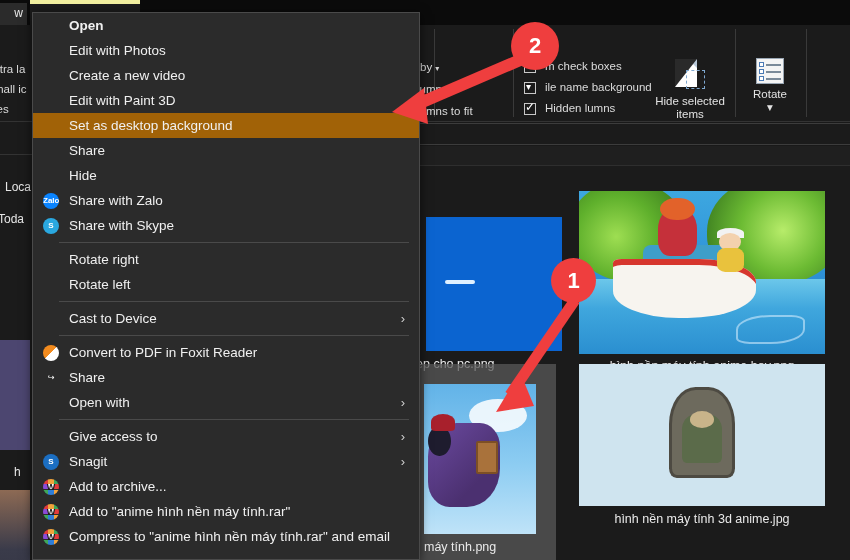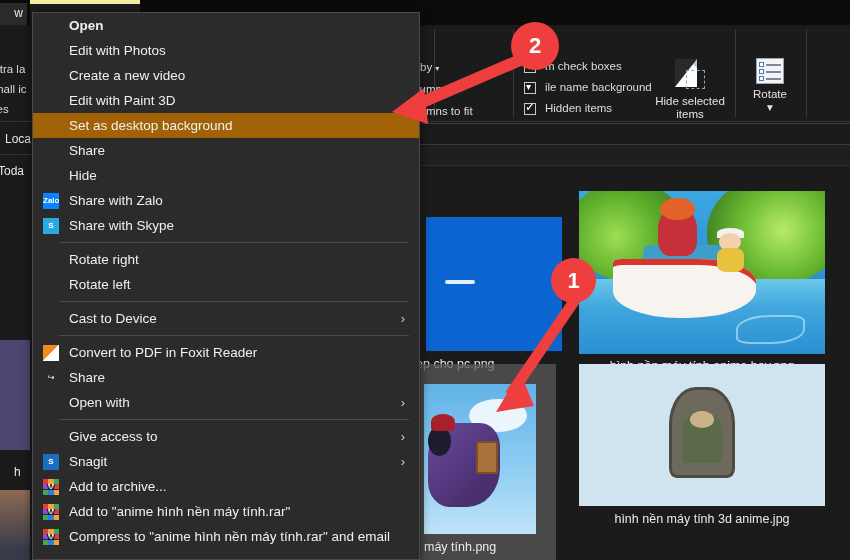--- a/index.html
+++ b/index.html
@@ -92,21 +92,21 @@
   .icon-options .line {
     position: absolute; left: 10px; height: 2px; background: #7a8a99; width: 15px;
   }
   .icon-options .box {
     position: absolute; left: 3px; width: 5px; height: 5px;
     background: #ffffff; border: 1px solid #4a7ab5;
   }
 
   
   .leftcol { position: absolute; left: 0; top: 122px; width: 34px; height: 438px; background: #1b1b1b; }
-  .left-text { position: absolute; font-size: 12px; color: #e6e6e6; white-space: nowrap; }
+  .left-text { position: absolute; font-size: 12px; color: #e6e6e6; white-space: nowrap; margin-top: 48px; }
   .hline { position: absolute; background: #333; height: 1px; }
 
   
   .addrbar {
     position: absolute; left: 34px; top: 123px; width: 816px; height: 22px;
     background: #1b1b1b; border-top: 1px solid #3c3c3c; border-bottom: 1px solid #3c3c3c;
   }
   .colhdr {
     position: absolute; left: 34px; top: 146px; width: 816px; height: 20px;
     background: #1f1f1f; border-bottom: 1px solid #2e2e2e;
@@ -240,21 +240,21 @@
     position: relative; height: 25px; line-height: 25px;
     font-size: 13.5px; color: #f0f0f0; padding-left: 36px; white-space: nowrap;
   }
   .mi.bold { font-weight: bold; }
   .mi.hl { background: #a16207; }
   .mi .arrow {
     position: absolute; right: 14px; top: 0; font-size: 13px; color: #cfcfcf;
   }
   .mi .mico {
     position: absolute; left: 10px; top: 5px; width: 16px; height: 16px;
-    border-radius: 0; font-size: 8px; line-height: 16px; text-align: center;
+    border-radius: 8px; font-size: 8px; line-height: 16px; text-align: center;
     color: #fff; overflow: hidden;
   }
   .msep { height: 1px; background: #4a4a4a; margin: 4px 10px 4px 26px; }
 
   .ico-zalo { background: #0a84ff; border-radius: 50%; font-size: 6px; font-weight: bold; }
   .ico-skype { background: #2aa8e0; border-radius: 50%; font-size: 10px; font-weight: bold; }
   .ico-foxit { background: linear-gradient(135deg,#f28b1e 50%, #ffffff 50%); }
   .ico-share { background: transparent; color: #e6e6e6; font-size: 14px; line-height: 16px; }
   .ico-snagit { background: #1b6ec2; font-size: 11px; font-weight: bold; }
   .ico-winrar {
@@ -313,21 +313,21 @@
 
       <div class="ribbon-sep" style="left:513px;"></div>
 
       <div class="chk" style="left:524px; top:36px;"></div>
       <div class="rb-text" style="left:545px; top:35px;">m check boxes</div>
 
       <div class="chk checked dropdownish" style="left:524px; top:57px;"></div>
       <div class="rb-text" style="left:545px; top:56px;">ile name background</div>
 
       <div class="chk checked" style="left:524px; top:78px;"></div>
-      <div class="rb-text" style="left:545px; top:77px;">Hidden items</div>
+      <div class="rb-text" style="left:545px; top:77px;">Hidden lumns</div>
 
       <div class="bigbtn" style="left:646px; top:33px; width:88px;">
         <div class="icon-hide-sel">
           <div class="page"></div>
             <div class="fold"></div>
             <div class="tri"></div>
             <div class="dash"></div>
         </div>
         <div class="lbl">Hide selected</div>
         <div class="lbl">items</div>

